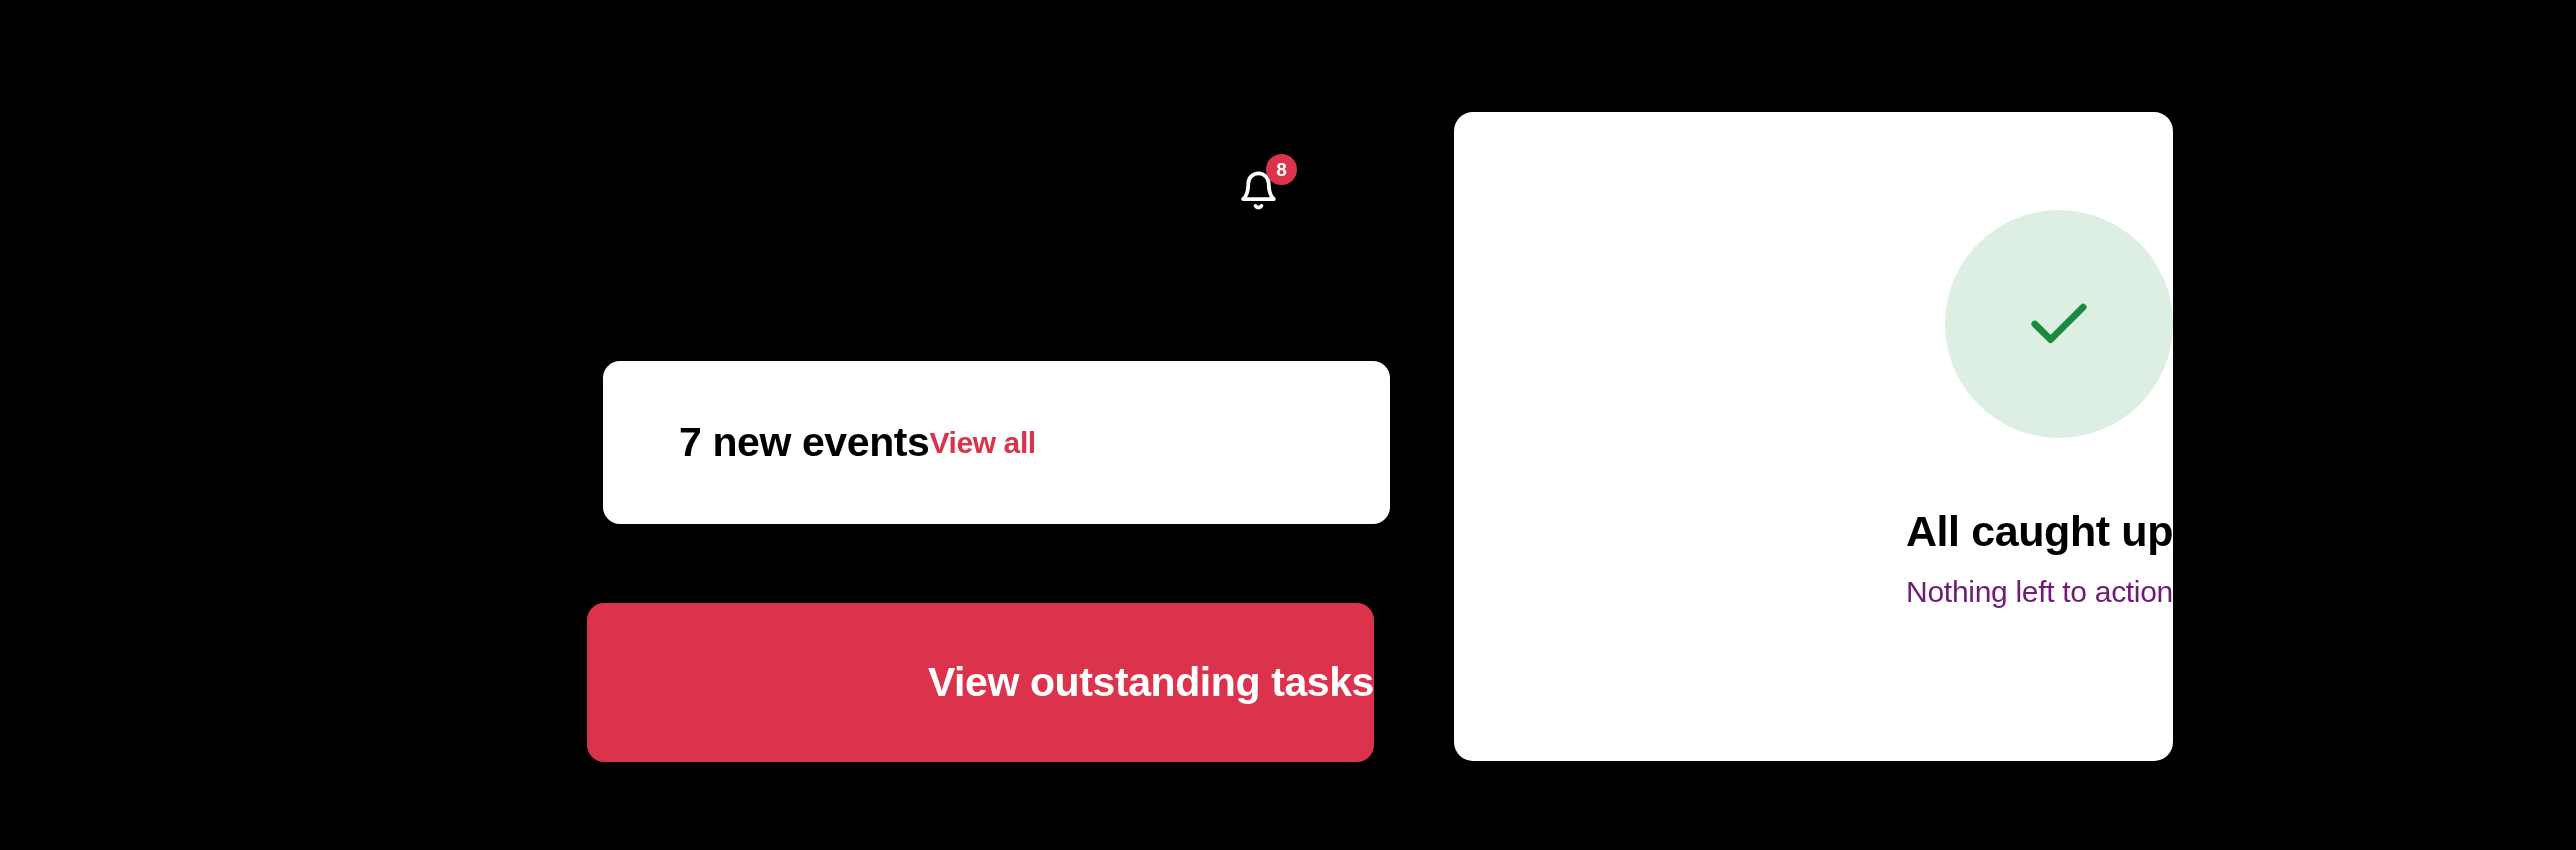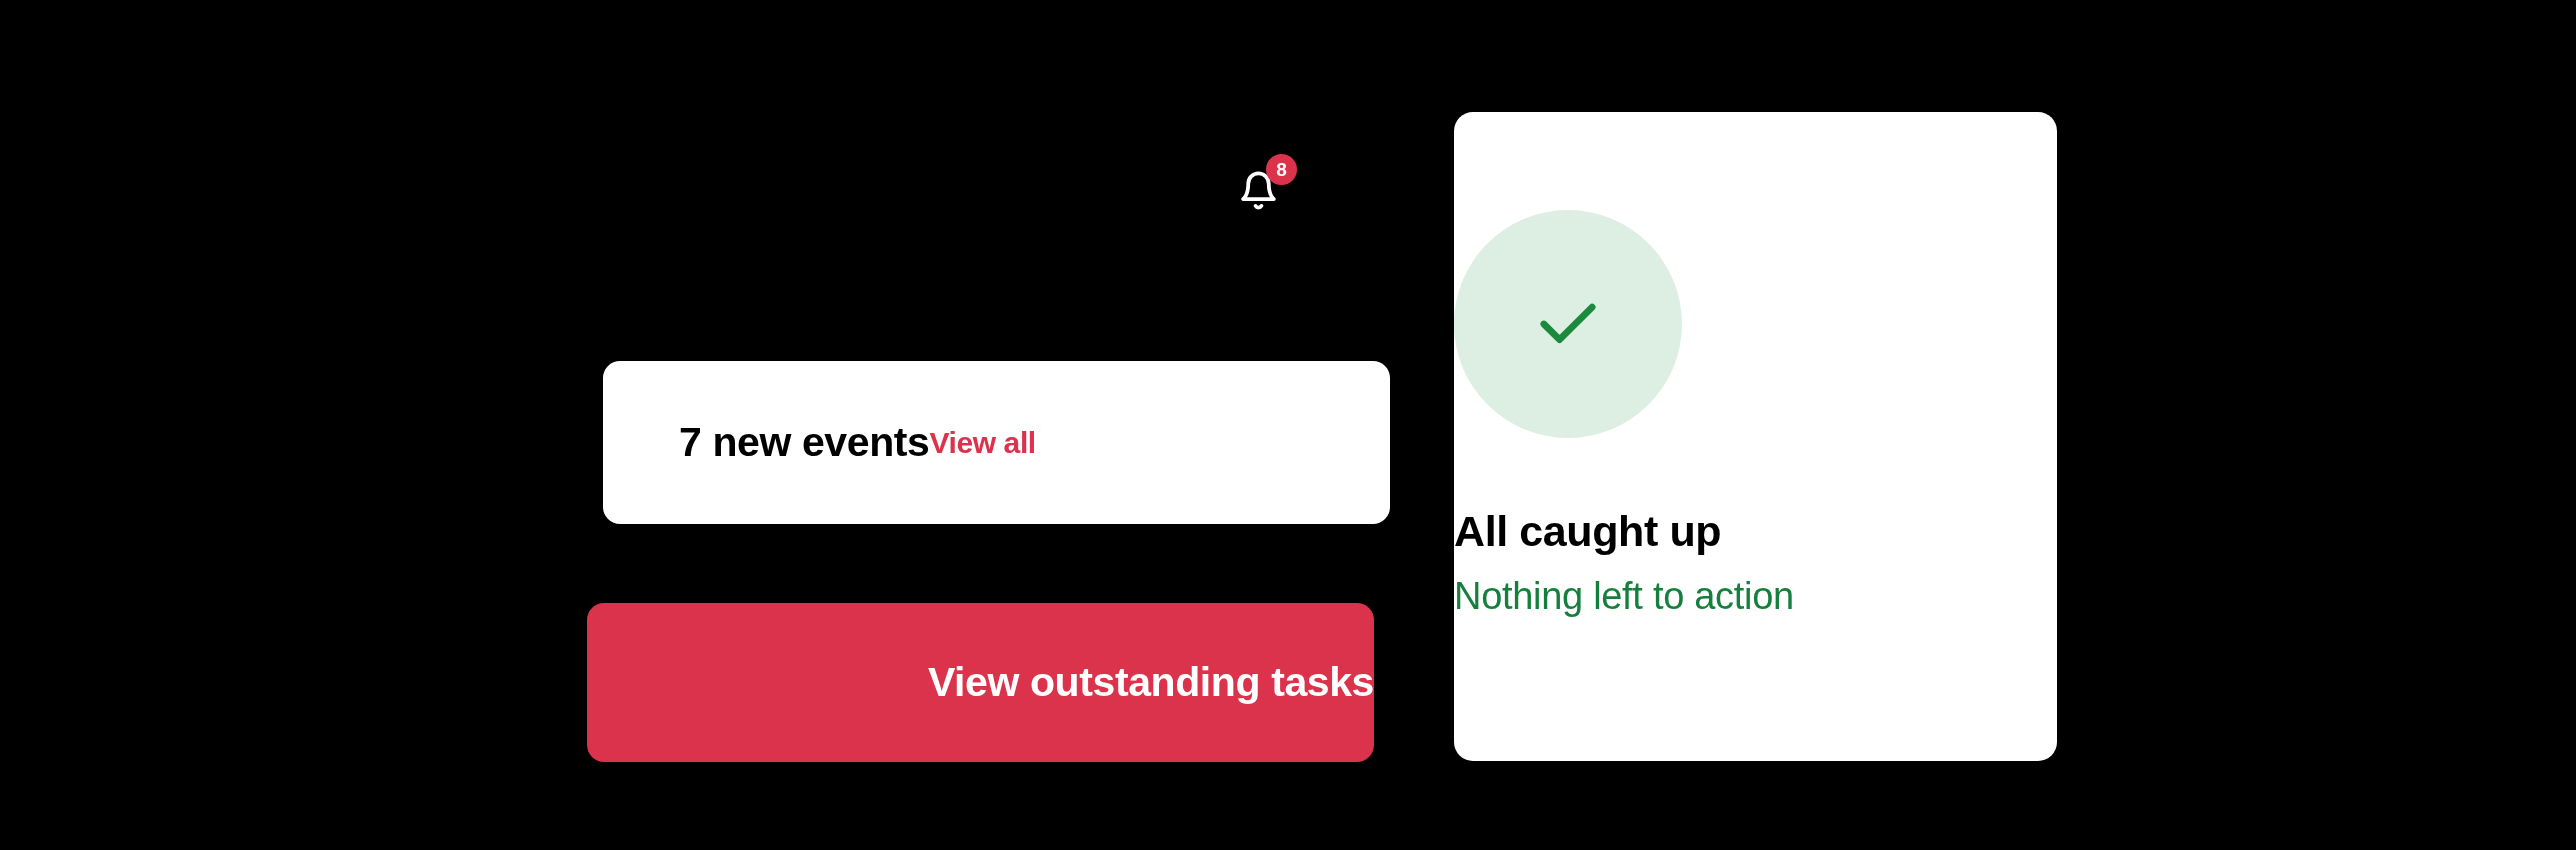--- a/index.html
+++ b/index.html
@@ -93,27 +93,27 @@
       cursor: pointer;
       letter-spacing: -0.4px;
       box-shadow: 0 3.4px 17px rgba(0,0,0,0.3);
     }
     
     
     .caught-up-card {
       position: absolute;
       left: 1454px;
       top: 112px;
-      width: 603px;
+      width: 719px;
       height: 649px;
       background: #ffffff;
       border-radius: 19px;
       display: flex;
       flex-direction: column;
-      align-items: flex-start;
+      align-items: flex-end;
       padding-top: 98px;
       box-shadow: 0 3.4px 17px rgba(0,0,0,0.3);
     }
     .check-circle {
       width: 228px;
       height: 228px;
       background: #DDEFE2;
       border-radius: 50%;
       display: flex;
       align-items: center;
@@ -125,23 +125,23 @@
     }
     .caught-up-title {
       margin-top: 69px;
       font-size: 43px;
       font-weight: 700;
       color: #000000;
       letter-spacing: -0.4px;
     }
     .caught-up-subtitle {
       margin-top: 19px;
-      font-size: 38px;
+      font-size: 30px;
       font-weight: 400;
-      color: #15803d;
+      color: #701a75;
       letter-spacing: -0.3px;
     }
   </style>
 </head>
 <body>
 
 <div class="bell-container">
   <svg class="bell-icon" viewBox="0 0 24 24" fill="none" stroke="#ffffff" stroke-width="2.2" stroke-linecap="round" stroke-linejoin="round">
     <path d="M18 8A6 6 0 0 0 6 8c0 7-3 9-3 9h18s-3-2-3-9"></path>
     <path d="M13.73 21a2 2 0 0 1-3.46 0"></path>

